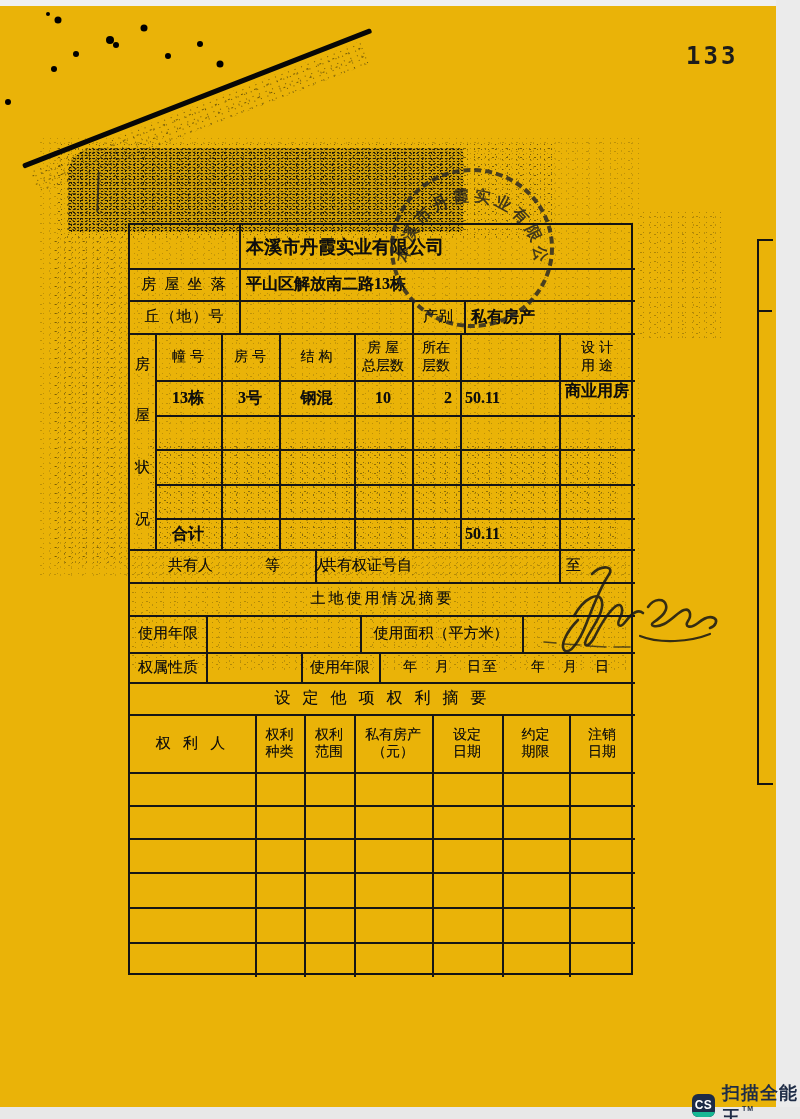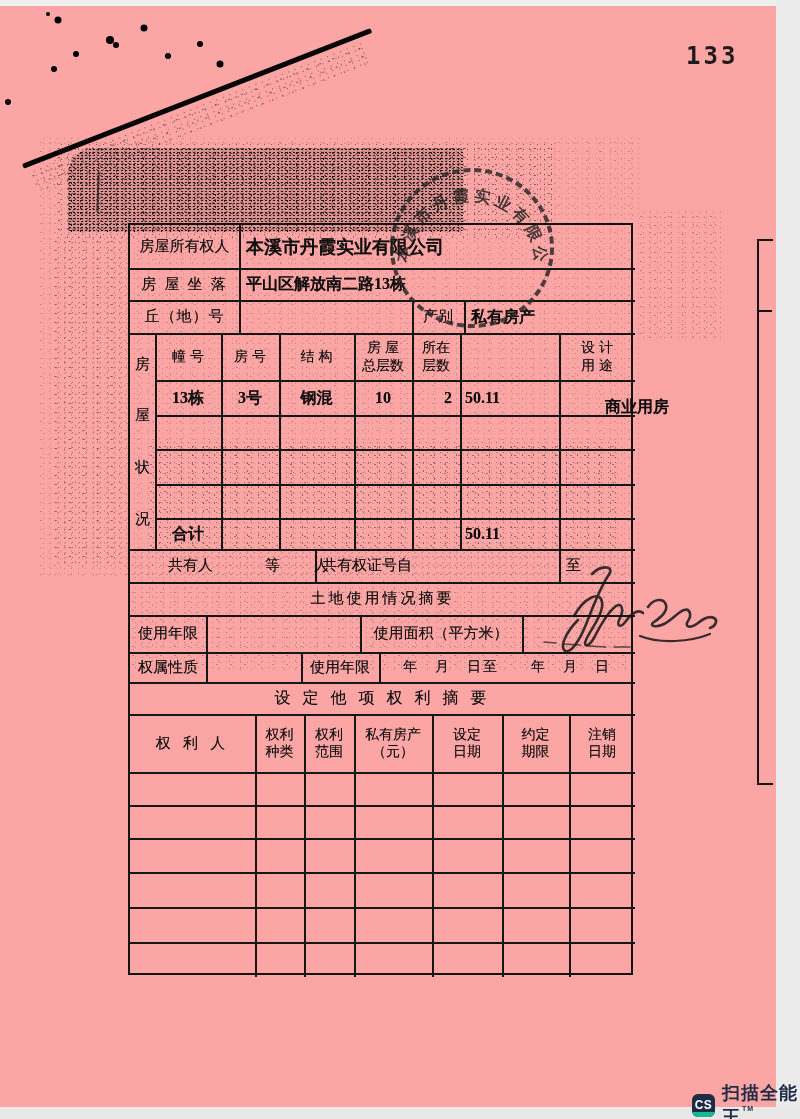--- a/index.html
+++ b/index.html
@@ -2,21 +2,21 @@
 <html style="--wm-green: #17b894;"><head>
 <meta charset="utf-8">
 <style>
   html,body{margin:0;padding:0;}
   body{
     width:800px;height:1119px;position:relative;overflow:hidden;
     background:#ffffff;
     font-family:"Liberation Sans","DejaVu Sans",sans-serif;
     color:#111;
   }
-  .page{position:absolute;left:0;top:0;width:800px;height:1119px;background:#fca5a5;}
+  .page{position:absolute;left:0;top:0;width:800px;height:1119px;background:#eab308;}
   
   .edge{position:absolute;background:#ebebeb;z-index:40;}
   .edge.top{left:0;top:0;width:800px;height:6px;background:#f0f0f0;}
   .edge.right{left:776px;top:0;width:24px;height:1119px;}
   .edge.bottom{left:0;top:1107px;width:800px;height:12px;background:#e8e8e8;}
 
   
   .noise{
     position:absolute;pointer-events:none;z-index:3;
     background-image:
@@ -149,21 +149,20 @@
     <div class="vl" style="left:76px;top:427px;height:30px;"></div>
     <div class="vl" style="left:171px;top:427px;height:30px;"></div>
     <div class="vl" style="left:249px;top:427px;height:30px;"></div>
     <div class="vl" style="left:125px;top:489px;height:263px;"></div>
     <div class="vl" style="left:174px;top:489px;height:263px;"></div>
     <div class="vl" style="left:224px;top:489px;height:263px;"></div>
     <div class="vl" style="left:302px;top:489px;height:263px;"></div>
     <div class="vl" style="left:372px;top:489px;height:263px;"></div>
     <div class="vl" style="left:439px;top:489px;height:263px;"></div>
 
-    <div class="ct" style="left:2px;top:0;width:105px;height:43px;">房屋所有权人</div>
     <div class="ct left bold big" style="left:116px;top:3px;width:385px;height:38px;">本溪市丹霞实业有限公司</div>
 
     <div class="ct" style="left:2px;top:43px;width:105px;height:32px;letter-spacing:2px;">房 屋 坐 落</div>
     <div class="ct left bold md" style="left:116px;top:44px;width:385px;height:30px;">平山区解放南二路13栋</div>
 
     <div class="ct" style="left:2px;top:75px;width:105px;height:33px;letter-spacing:1px;">丘（地）号</div>
     <div class="ct" style="left:284px;top:75px;width:48px;height:33px;">产别</div>
     <div class="ct left bold md" style="left:341px;top:76px;width:160px;height:31px;">私有房产</div>
 
     <div class="ct vertical" style="left:0;top:108px;width:25px;height:216px;">房
@@ -179,21 +178,21 @@
 层数</div>
     <div class="ct sm" style="left:429px;top:108px;width:76px;height:47px;">设 计
 用 途</div>
 
     <div class="ct bold md" style="left:25px;top:155px;width:66px;height:35px;">13栋</div>
     <div class="ct bold md" style="left:91px;top:155px;width:58px;height:35px;">3号</div>
     <div class="ct bold md" style="left:149px;top:155px;width:75px;height:35px;">钢混</div>
     <div class="ct bold md" style="left:224px;top:155px;width:58px;height:35px;">10</div>
     <div class="ct bold md right" style="left:282px;top:155px;width:40px;height:35px;">2</div>
     <div class="ct left bold md" style="left:335px;top:155px;width:92px;height:35px;">50.11</div>
-    <div class="ct bold md" style="left:429px;top:155px;width:76px;height:53px;margin-left:40px;">商业用房</div>
+    <div class="ct bold md" style="left:429px;top:139px;width:76px;height:53px;">商业用房</div>
 
     <div class="ct bold md" style="left:25px;top:293px;width:66px;height:31px;">合计</div>
     <div class="ct left bold md" style="left:335px;top:295px;width:92px;height:27px;">50.11</div>
 
     <div class="ct left" style="left:6px;top:324px;width:172px;height:33px;margin-left:32px;">
       <span>共有人</span>
       <span style="margin-left:52px;">等</span>
       <span style="margin-left:34px;">人</span>
     </div>
     <div class="ct left" style="left:192px;top:324px;width:200px;height:33px;">共有权证号自</div>

